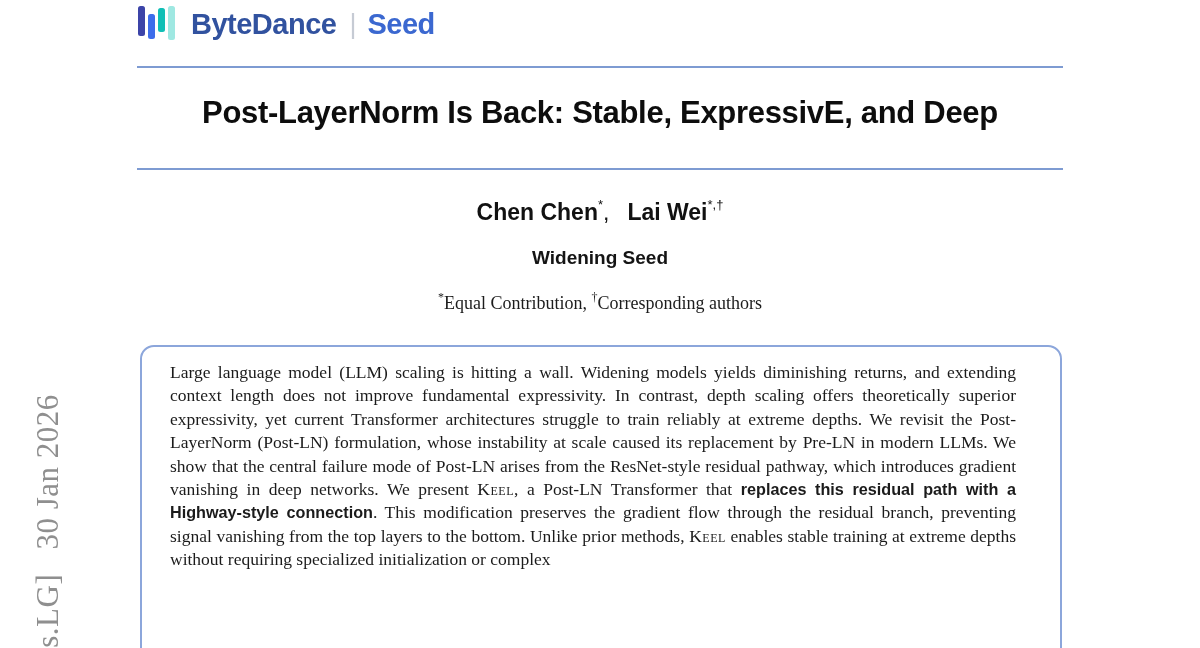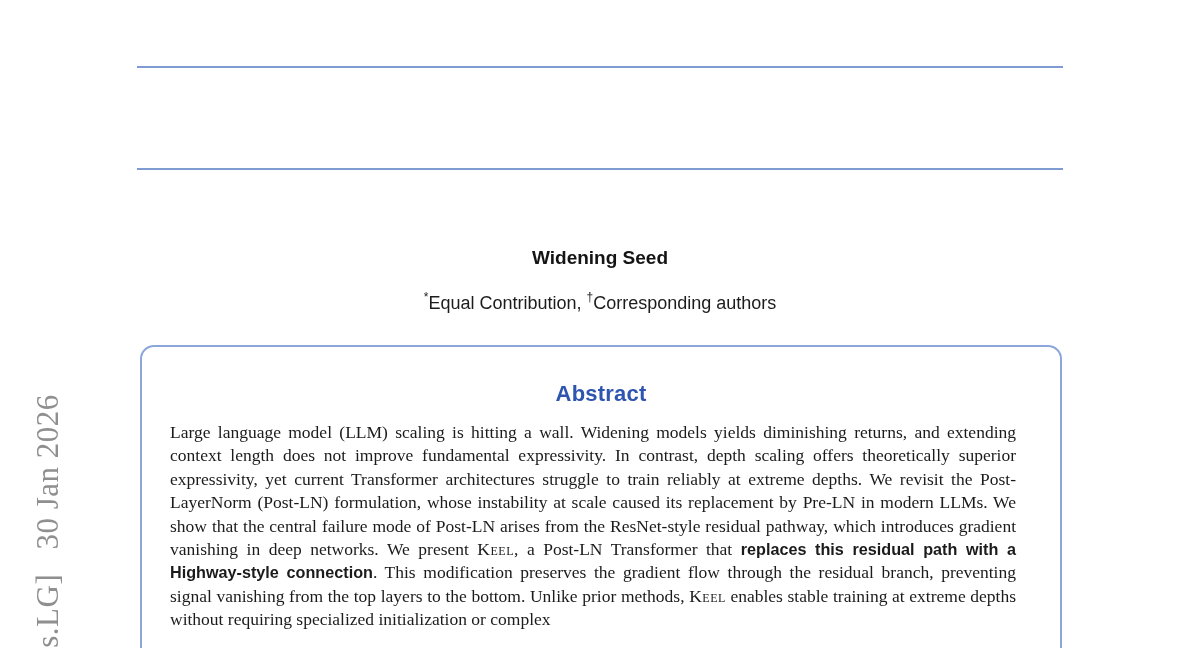--- a/index.html
+++ b/index.html
@@ -59,21 +59,21 @@
   .authors-line sup { font-size: 13px; font-weight: 400; position: relative; top: -2px; }
   .author-sep { font-weight: 400; }
   .author-2 { margin-left: 18px; }
   .affiliation {
     position: absolute; left: 137px; width: 926px; top: 247px;
     text-align: center; font-size: 19px; font-weight: 600; color: #141414;
   }
   .footnote {
     position: absolute; left: 137px; width: 926px; top: 291px;
     text-align: center;
-    font-family: Liberation Sans, sans-serif;
+    font-family: Liberation Serif, serif;
     font-size: 18px; color: #1c1c1c;
   }
   .footnote sup { font-size: 12px; position: relative; top: -1px; }
 
   
   .abstract-box {
     position: absolute; left: 140px; top: 345px;
     width: 922px; height: 380px;
     border: 2px solid var(--box-border, #8CA6DB);
     border-radius: 14px;
@@ -119,29 +119,43 @@
     letter-spacing: 0.5px;
   }
 </style>
 </head>
 <body>
 
 <div class="page">
 
   <div class="arxiv-sidebar">cs.LG]  30 Jan 2026</div>
 
+  <div class="logo">
+    <div class="logo-icon">
+      <div class="logo-bar b1" style="background: rgb(60, 68, 168);"></div>
+      <div class="logo-bar b2" style="background: rgb(61, 109, 235);"></div>
+      <div class="logo-bar b3" style="background: rgb(16, 191, 182);"></div>
+      <div class="logo-bar b4" style="background: rgb(159, 232, 226);"></div>
+    </div>
+    <span class="logo-brand">ByteDance</span>
+    <span class="logo-sep">|</span>
+    <span class="logo-product">Seed</span>
+  </div>
 
   <div class="rule top"></div>
+  <h1 class="paper-title">Post-LayerNorm Is Back: Stable, ExpressivE, and Deep</h1>
   <div class="rule bottom"></div>
 
+  <div class="authors-line">
+    <span class="author-1"><span>Chen Chen</span><sup>*</sup></span><span class="author-sep">,</span><span class="author-2"><span>Lai Wei</span><sup>*,†</sup></span>
+  </div>
 
   <div class="affiliation">Widening Seed</div>
 
   <div class="footnote">
     <sup>*</sup><span>Equal Contribution, </span><sup>†</sup><span>Corresponding authors</span>
   </div>
 
   <div class="abstract-box">
-    <div class="abstract-heading">Abstract</div>
     <p class="abstract-text"><span class="seg-serif">Large language model (LLM) scaling is hitting a wall. Widening models yields diminishing returns, and extending context length does not improve fundamental expressivity. In contrast, depth scaling offers theoretically superior expressivity, yet current Transformer architectures struggle to train reliably at extreme depths. We revisit the Post-LayerNorm (Post-LN) formulation, whose instability at scale caused its replacement by Pre-LN in modern LLMs. We show that the central failure mode of Post-LN arises from the ResNet-style residual pathway, which introduces gradient vanishing in deep networks. We present </span><span class="seg-smallcaps">Keel</span><span class="seg-serif">, a Post-LN Transformer that </span><span class="seg-boldsans">replaces this residual path with a Highway-style connection</span><span class="seg-serif">. This modification preserves the gradient flow through the residual branch, preventing signal vanishing from the top layers to the bottom. Unlike prior methods, </span><span class="seg-smallcaps">Keel</span><span class="seg-serif"> enables stable training at extreme depths without requiring specialized initialization or complex</span></p>
   </div>
 
 </div>
 
 </body></html>

